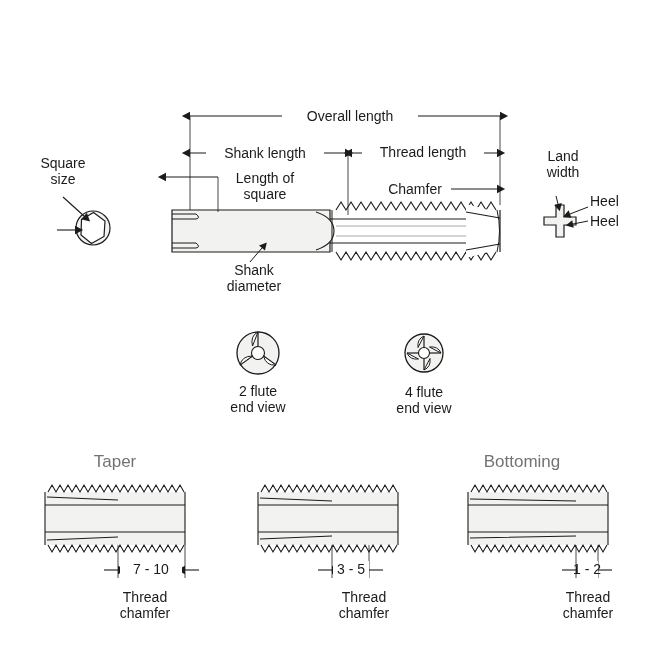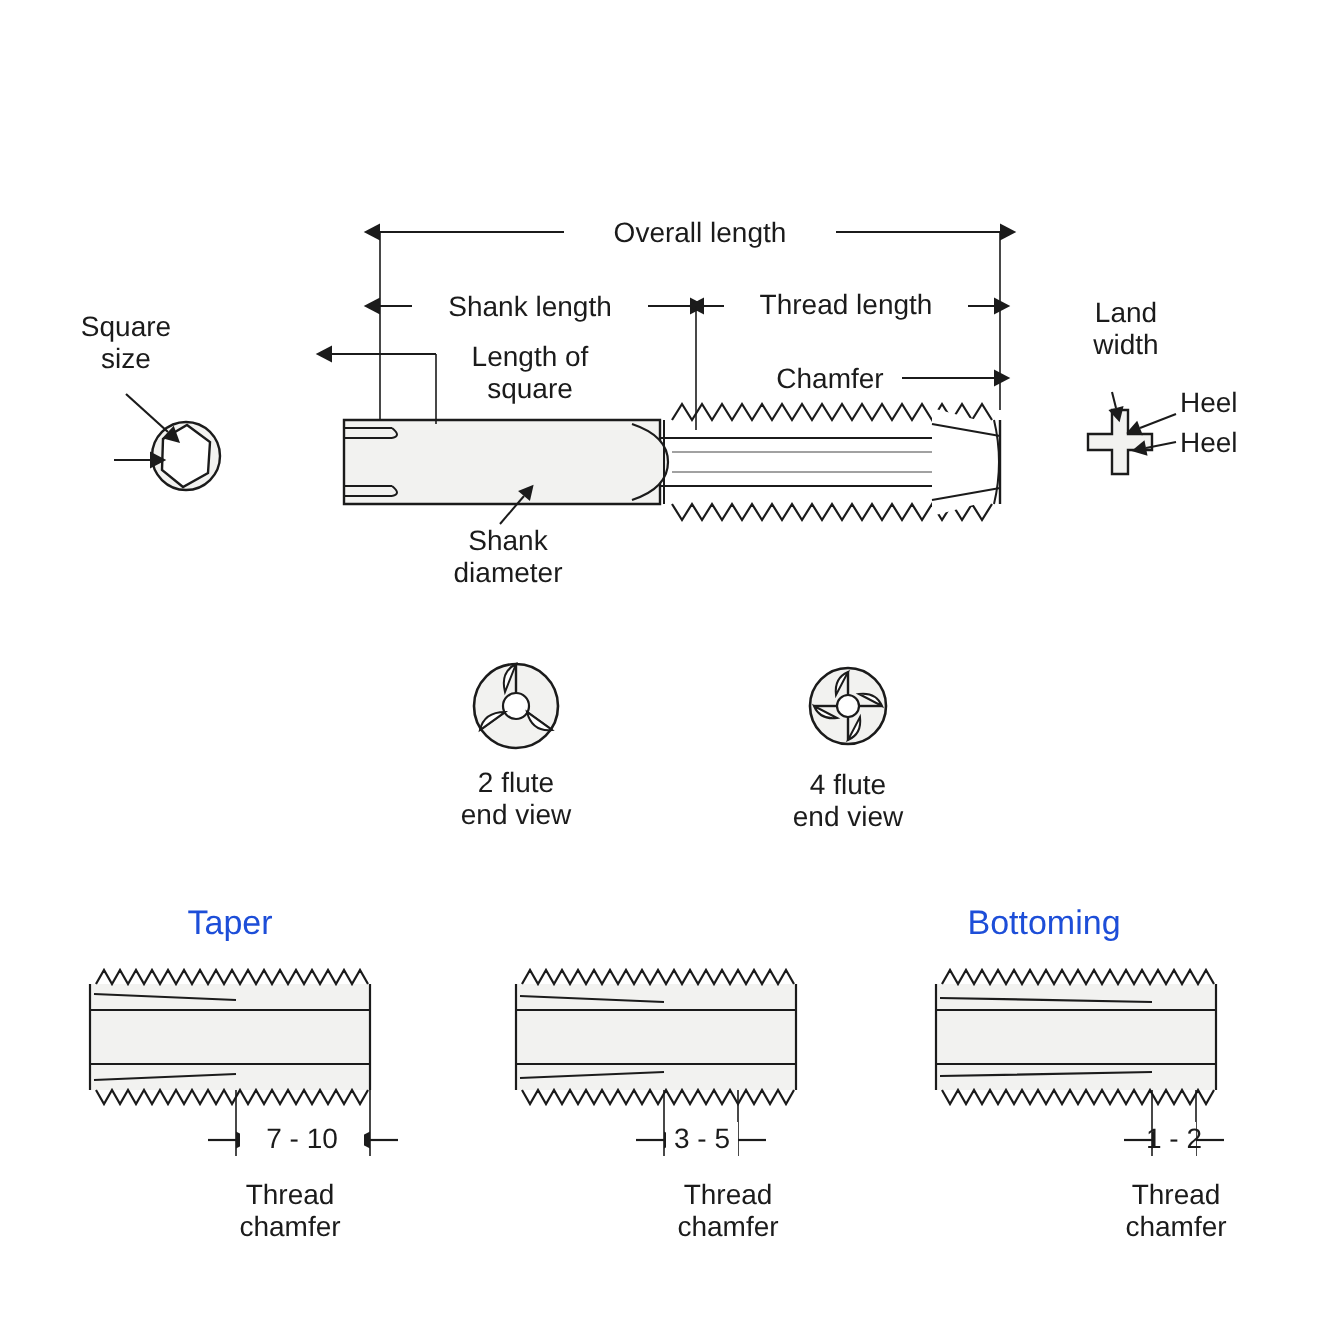--- a/index.html
+++ b/index.html
@@ -30,21 +30,21 @@
     line-height: 1.15;
     white-space: pre;
     letter-spacing: 0px;
   }
   .lbl.ctr { text-align: center; transform: translateX(-50%); }
   .lbl.left { text-align: center; }
   .type-title {
     position: absolute;
     font-family: "Liberation Sans", sans-serif;
     font-size: 17px;
-    color: #1d4ed8;
+    color: #737373;
     text-align: center;
     transform: translateX(-50%);
     white-space: pre;
   }
 </style>
 </head>
 <body>
 
 <div id="root">
 

